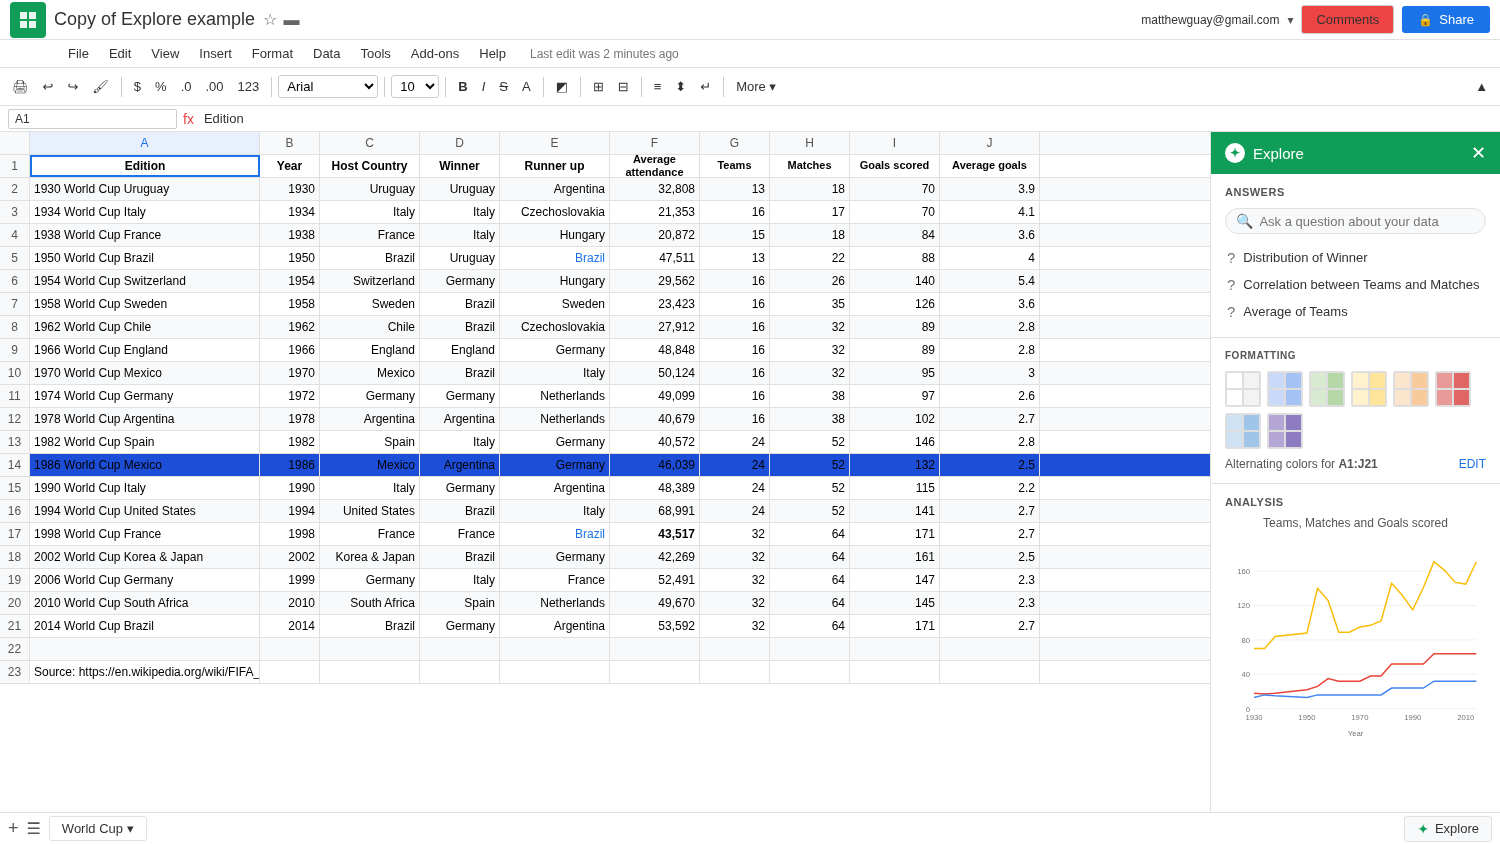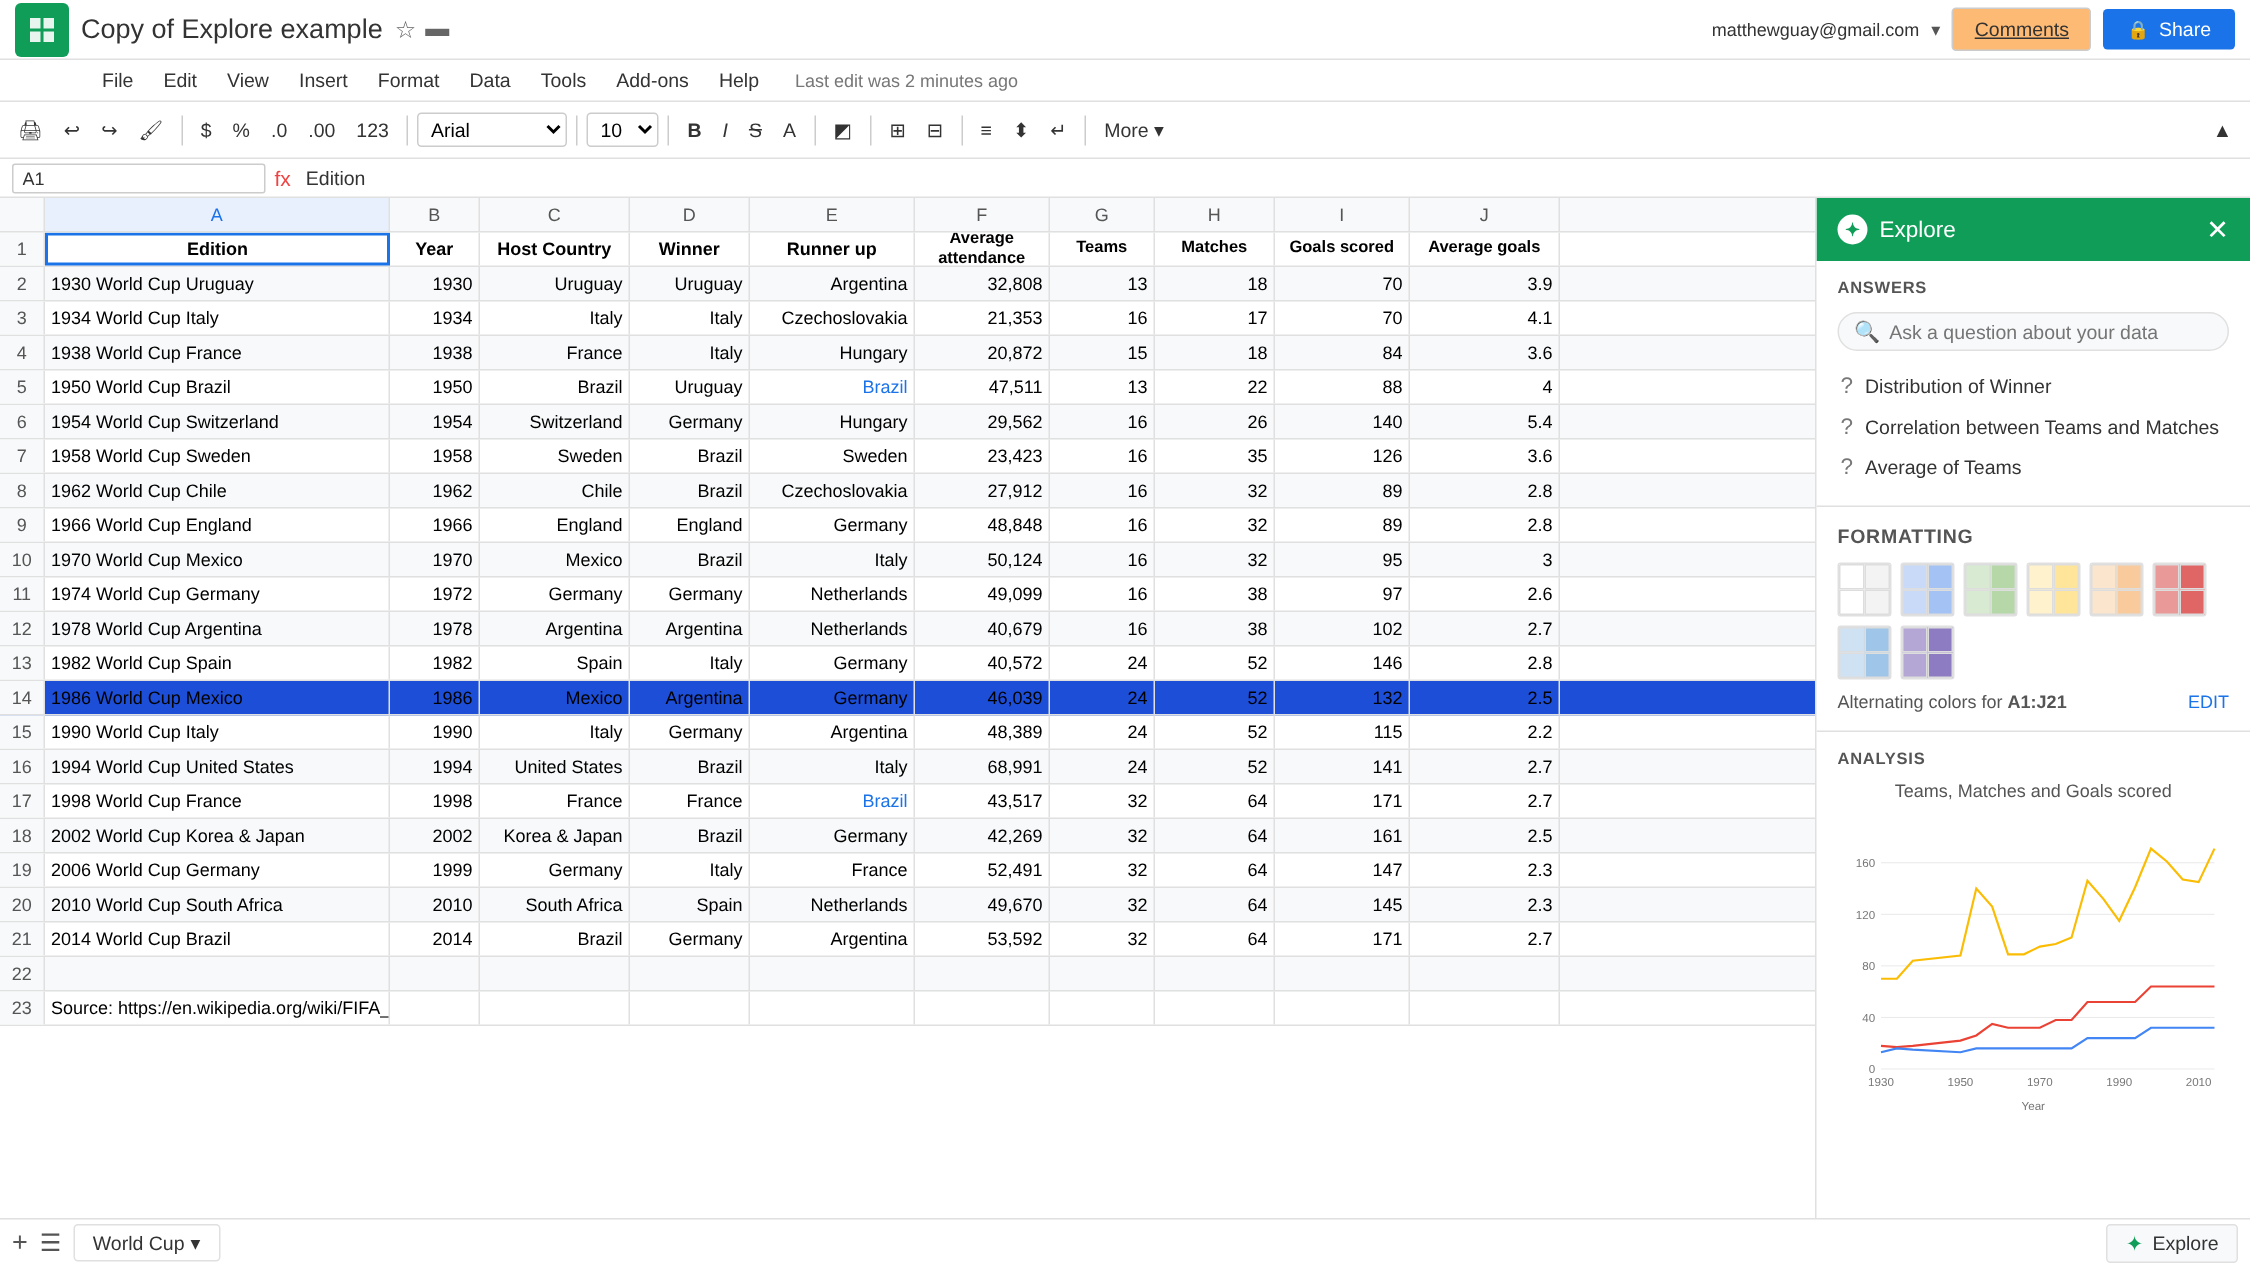--- a/index.html
+++ b/index.html
@@ -16,21 +16,21 @@
       display: flex; align-items: center; justify-content: center;
       color: #fff; font-size: 18px; margin-right: 8px; flex-shrink: 0;
     }
     #doc-title { font-size: 18px; color: #333; margin-right: 8px; }
     #title-icons { display: flex; gap: 6px; align-items: center; margin-right: auto; }
     #title-icons span { font-size: 16px; color: #666; cursor: pointer; }
     #top-right { display: flex; align-items: center; gap: 8px; }
     #user-email { font-size: 12px; color: #333; }
     #comments-btn {
       padding: 6px 14px; border: 1px solid #ccc; border-radius: 3px;
-      background: #fdba74; font-size: 13px; cursor: pointer; color: #333; text-decoration: underline;
+      background: #ef4444; font-size: 13px; cursor: pointer; color: #333;
     }
     #share-btn {
       padding: 6px 16px; background: #1a73e8; color: #fff; border: none;
       border-radius: 3px; font-size: 13px; cursor: pointer; display: flex; align-items: center; gap: 6px;
     }
 
     
     #menubar {
       display: flex; align-items: center; height: 28px;
       padding: 0 60px 0 60px; border-bottom: 1px solid #e0e0e0;
@@ -125,21 +125,21 @@
       border: none; background: none; font-size: 13px; color: #333;
       outline: none; width: 100%;
     }
     .answer-item {
       display: flex; align-items: center; gap: 8px; padding: 5px 2px;
       font-size: 13px; color: #333; cursor: pointer;
     }
     .answer-icon { color: #777; font-size: 15px; }
 
     #formatting-section { padding: 12px 14px; border-bottom: 1px solid #e0e0e0; }
-    #formatting-title { font-size: 13px; font-weight: bold; color: #555; letter-spacing: 0.5px; margin-bottom: 10px; }
+    #formatting-title { font-size: 10px; font-weight: bold; color: #555; letter-spacing: 0.5px; margin-bottom: 10px; }
     .format-swatches { display: flex; gap: 6px; flex-wrap: wrap; margin-bottom: 8px; }
     .swatch {
       width: 36px; height: 36px; border-radius: 2px; cursor: pointer;
       border: 1px solid #e0e0e0; overflow: hidden;
     }
     .swatch-inner { width: 100%; height: 100%; display: grid; grid-template-columns: 1fr 1fr; grid-template-rows: 1fr 1fr; }
     .swatch-cell { border: 0.5px solid #ddd; }
     #formatting-desc { font-size: 12px; color: #555; margin-top: 4px; }
     #edit-link { color: #1a73e8; font-size: 12px; cursor: pointer; float: right; }
 
@@ -481,21 +481,21 @@
           <div class="cell num" style="width: 90px;">141</div>
           <div class="cell num" style="width: 100px;">2.7</div>
         </div>
         <div class="sheet-row">
           <div class="row-num">17</div>
           <div class="cell" style="width: 230px;">1998 World Cup France</div>
           <div class="cell num" style="width: 60px;">1998</div>
           <div class="cell num" style="width: 100px;">France</div>
           <div class="cell num" style="width: 80px;">France</div>
           <div class="cell num" style="color: rgb(26, 115, 232); width: 110px;">Brazil</div>
-          <div class="cell num" style="width: 90px;">43,517</div>
+          <div class="cell num" style="width: 90px; font-weight: bold;">43,517</div>
           <div class="cell num" style="width: 70px;">32</div>
           <div class="cell num" style="width: 80px;">64</div>
           <div class="cell num" style="width: 90px;">171</div>
           <div class="cell num" style="width: 100px;">2.7</div>
         </div>
         <div class="sheet-row" style="background: rgb(248, 249, 250);">
           <div class="row-num">18</div>
           <div class="cell" style="width: 230px;">2002 World Cup Korea &amp; Japan</div>
           <div class="cell num" style="width: 60px;">2002</div>
           <div class="cell num" style="width: 100px;">Korea &amp; Japan</div>

